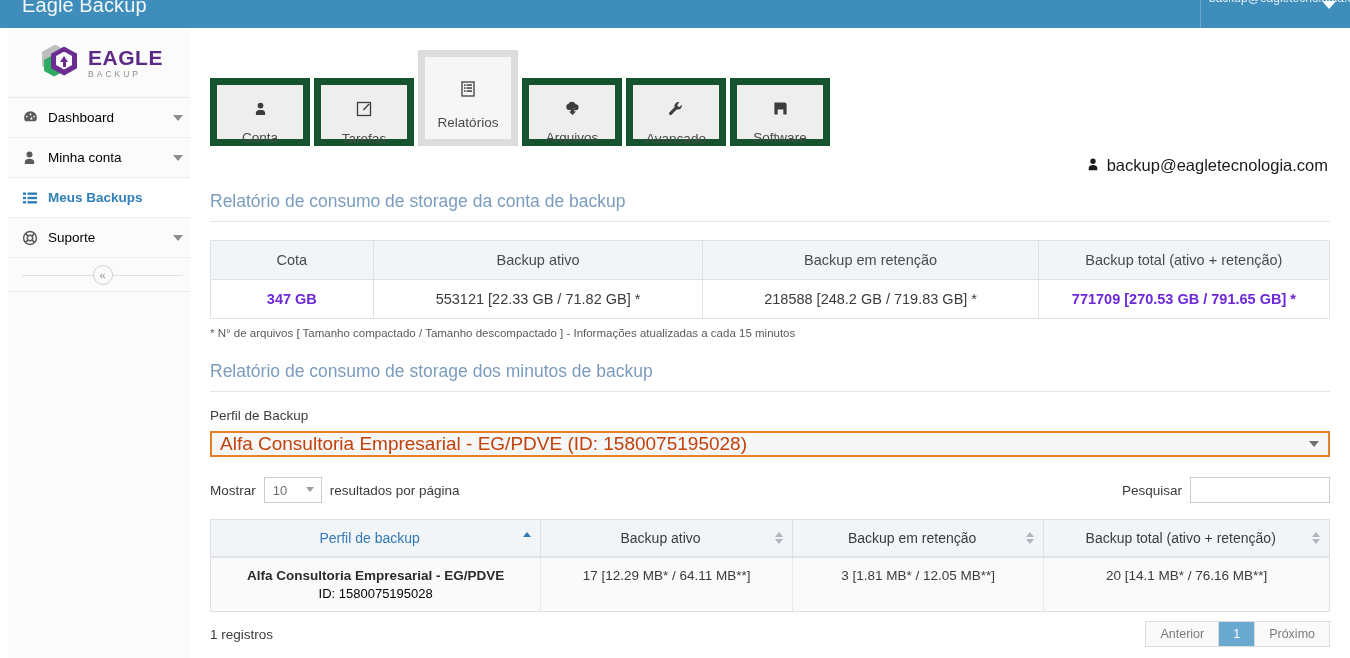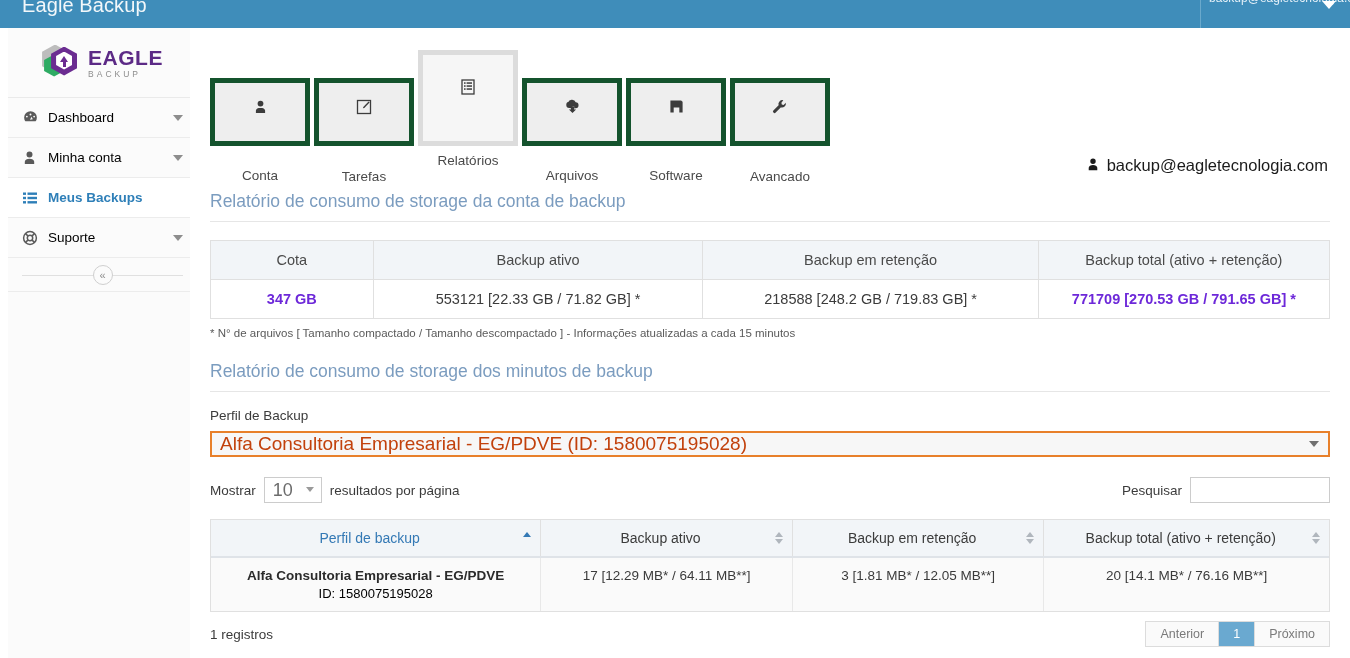--- a/index.html
+++ b/index.html
@@ -102,24 +102,24 @@
     border:1px solid #cfcfcf; background:#fbfbfb; color:#8d8d8d;
     font-size:11px; display:flex; align-items:center;justify-content:center;
     cursor:pointer; z-index:2;
   }
 
   
   .content { position:absolute; left:190px; top:28px; width:1160px; height:630px; background:#fff; }
 
   .tabs { display:flex; align-items:flex-end; padding:8px 20px 0 20px; height:118px; }
   .tab {
-    width:100px; background:#eeeeee; border:5px solid #14532d;
+    width:100px; background:#eeeeee; border:7px solid #14532d;
     display:flex; flex-direction:column; align-items:center; justify-content:flex-start;
     padding-top:16px; height:68px; margin-right:4px; cursor:pointer;
-    color:#4a4a4a; font-size:13.5px;gap:40px;
+    color:#4a4a4a; font-size:13.5px;
   }
   .tab .tab-icon { font-size:17px; line-height:1; margin-bottom:12px; color:#3c3c3c; }
   .tab .tab-label { line-height:1; }
   .tab.active {
     background:#f6f6f6; border-color:#dcdcdc; height:96px; padding-top:24px;
   }
   .tab.active .tab-icon{ margin-bottom:16px; }
 
   .userline {
     text-align:right; padding:10px 22px 0 0; color:#1b1b1b; font-size:16.5px;
@@ -165,21 +165,21 @@
 
   .dt-controls {
     margin:18px 20px 0 20px; display:flex; align-items:center; justify-content:space-between;
     height:30px;
   }
   .dt-left { display:flex; align-items:center; gap:8px; font-size:13.5px; color:#3b3b3b; }
   .dt-select {
     position:relative; width:58px; height:26px; border:1px solid #cccccc; background:#fff;
     display:flex; align-items:center; cursor:pointer;
   }
-  .dt-select-value{ padding-left:8px; font-size:18px; color:#6c6c6c;}
+  .dt-select-value{ padding-left:8px; font-size:13px; color:#6c6c6c;}
   .dt-select-caret{
     position:absolute; right:7px; top:50%; margin-top:-3px;
     width:0;height:0;border-left:4px solid transparent;border-right:4px solid transparent;
     border-top:5px solid #9a9a9a;
   }
   .dt-right { display:flex; align-items:center; gap:8px; font-size:13.5px; color:#3b3b3b; }
   .dt-search {
     width:140px; height:26px; border:1px solid #cccccc; background:#fff;
     font-size:13px; padding:0 6px; font-family:"Liberation Sans", sans-serif;
   }
@@ -352,33 +352,33 @@
         <span class="tab-icon">
           <svg width="17" height="15" viewBox="0 0 18 15">
               <path fill="currentColor" d="M4.4 4.1a4.1 4.1 0 0 1 8-1 3.2 3.2 0 0 1 3 3.2 3 3 0 0 1-3 3h-1.6V7.6H9V9H5.6a3.2 3.2 0 0 1 0-6.4z"></path>
               <path fill="currentColor" d="M7.2 7.6h3.6v3.1h2L9 14.5l-3.8-3.8h2z"></path>
             </svg>
         </span>
         <span class="tab-label">Arquivos</span>
       </div>
       <div class="tab">
         <span class="tab-icon">
+          <svg width="16" height="16" viewBox="0 0 16 16">
+              <path fill="currentColor" d="M11.3 1.2a4 4 0 0 0-4.7 5.1L1.6 11.3a1.5 1.5 0 1 0 2.1 2.1l5-5a4 4 0 0 0 5.1-4.7l-2.2 2.2-1.8-.4-.4-1.8z"></path>
+            </svg>
+        </span>
+        <span class="tab-label">Avancado</span>
+      </div>
+      <div class="tab">
+        <span class="tab-icon">
           <svg width="15" height="15" viewBox="0 0 16 16">
               <path fill="currentColor" d="M1.5 1.5h11.4L14.5 3v11.5H11V9H5v5.5H1.5zM6.3 1.5h3.4v4.2H6.3z"></path>
             </svg>
         </span>
         <span class="tab-label">Software</span>
-      </div>
-      <div class="tab">
-        <span class="tab-icon">
-          <svg width="16" height="16" viewBox="0 0 16 16">
-              <path fill="currentColor" d="M11.3 1.2a4 4 0 0 0-4.7 5.1L1.6 11.3a1.5 1.5 0 1 0 2.1 2.1l5-5a4 4 0 0 0 5.1-4.7l-2.2 2.2-1.8-.4-.4-1.8z"></path>
-            </svg>
-        </span>
-        <span class="tab-label">Avancado</span>
       </div>
     </div>
 
     <div class="userline">
       <span class="user-icon">
         <svg width="14" height="14" viewBox="0 0 16 16">
             <path fill="currentColor" d="M8 8a3.1 3.1 0 1 0 0-6.2A3.1 3.1 0 0 0 8 8zm0 1.2c-2.6 0-4.9 1.4-4.9 3.1V15h9.8v-2.7c0-1.7-2.3-3.1-4.9-3.1z"></path>
           </svg>
       </span>
       <span>backup@eagletecnologia.com</span>

